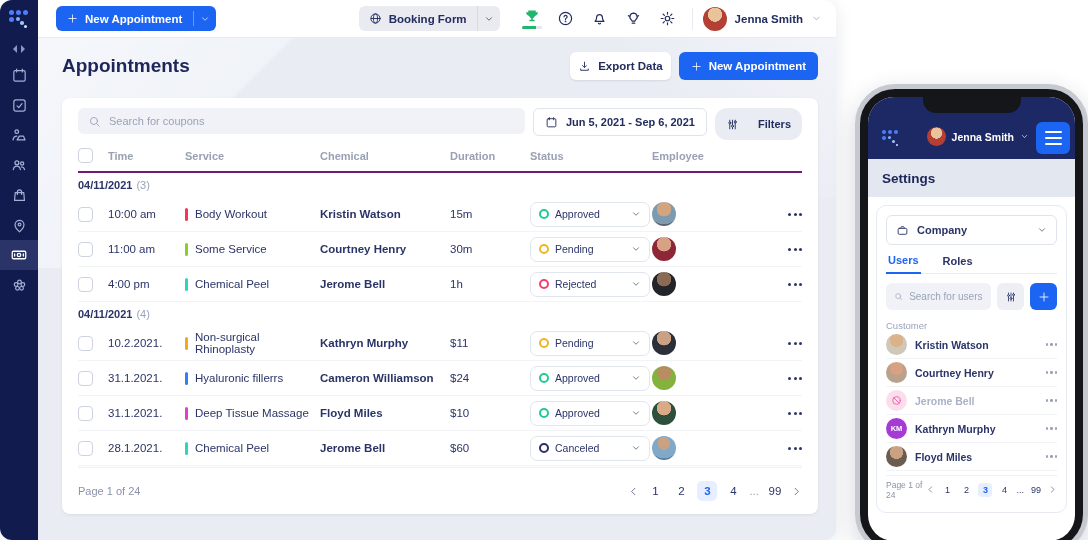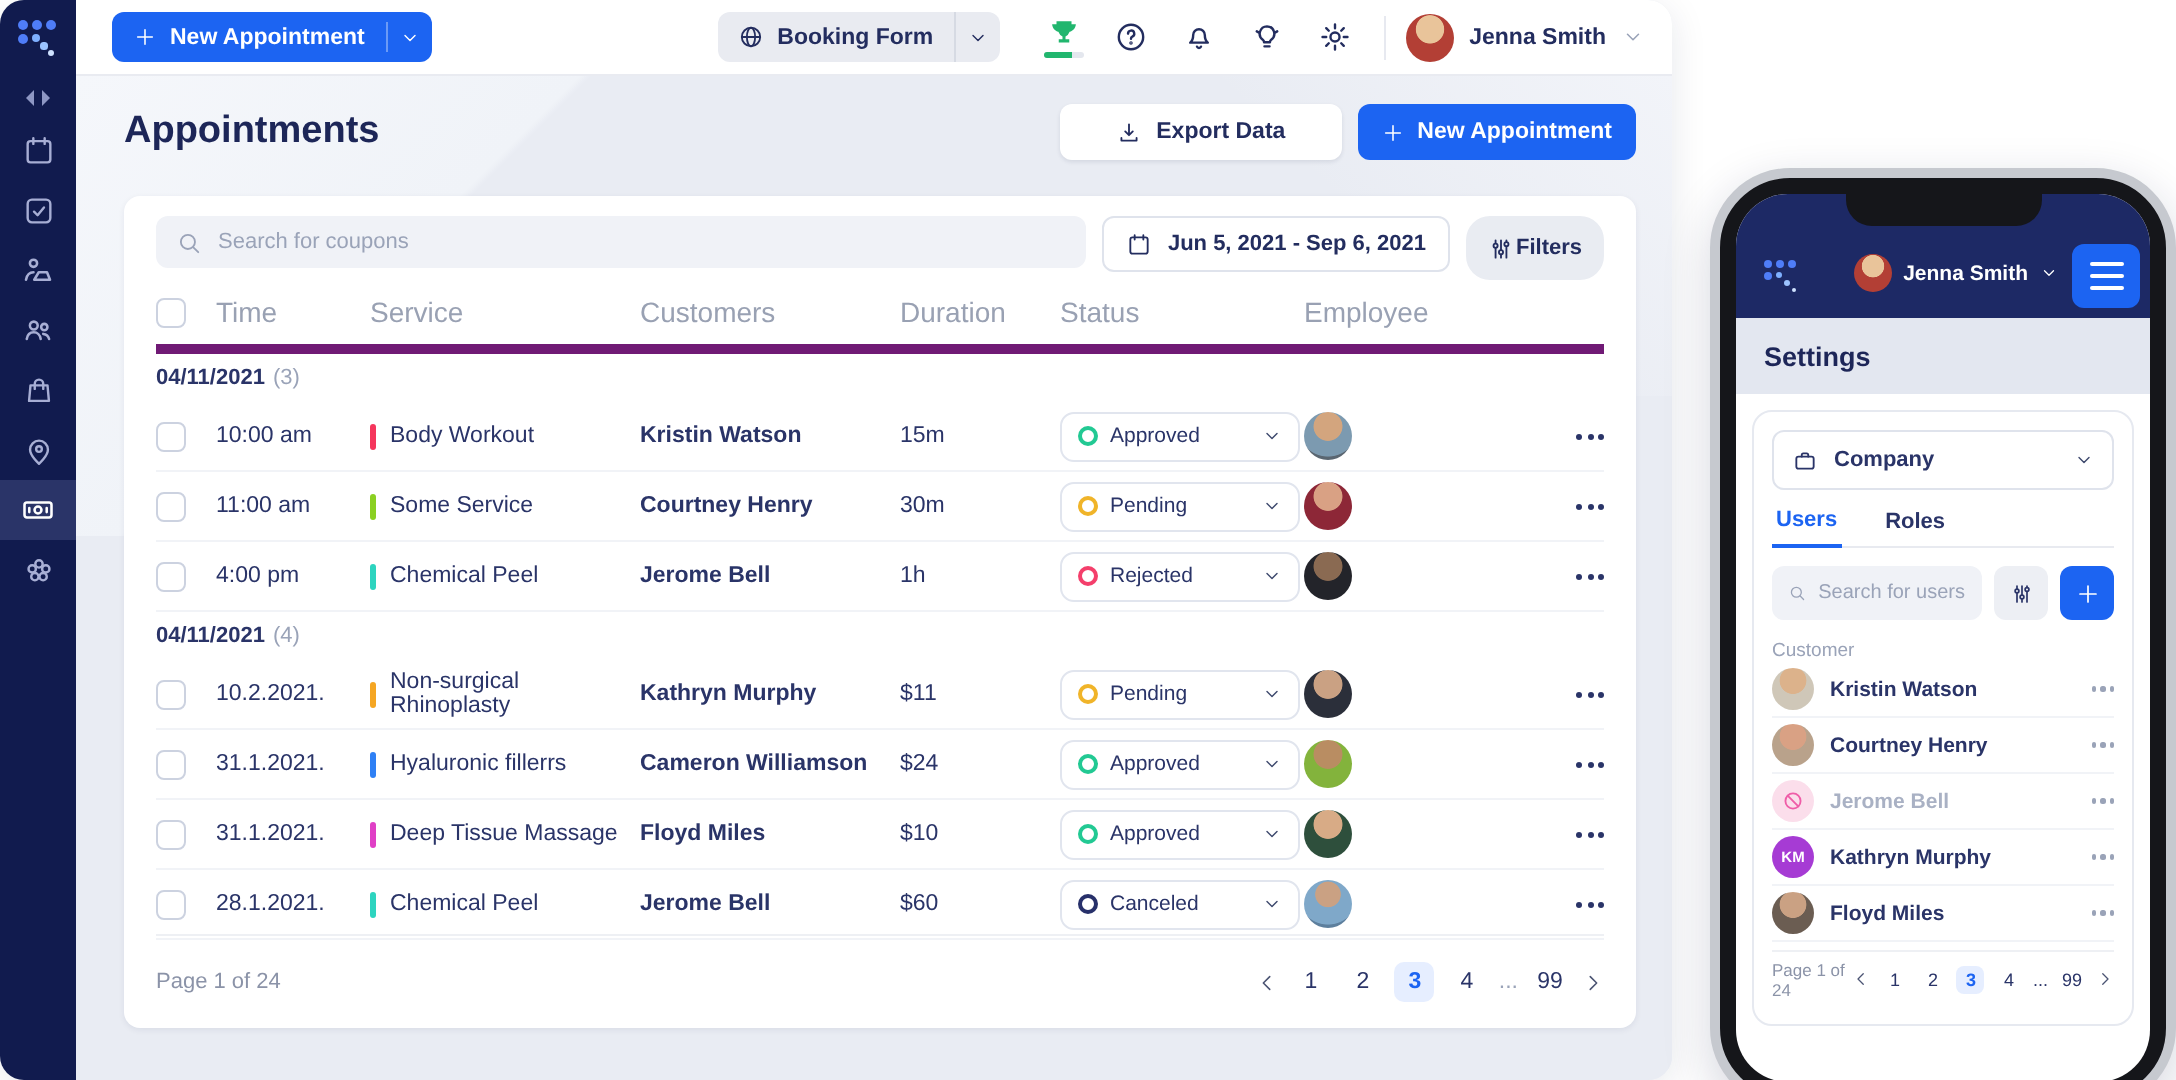--- a/index.html
+++ b/index.html
@@ -47,42 +47,42 @@
   .user-name { font-size:11.5px; font-weight:bold; color:#232d5f; }
 
   
   .content { position:absolute; left:38px; top:38px; right:0; bottom:0; background:#e9ecf3; }
   .content .swoosh { position:absolute; left:0; top:0; width:330px; height:230px;
     background:linear-gradient(135deg,#f5f7fb 0%, #f0f3f8 45%, rgba(240,243,248,0) 46%); }
   .content .swoosh2 { position:absolute; right:0; top:0; width:260px; height:160px;
     background:linear-gradient(225deg,#f2f4f9 0%, rgba(242,244,249,0) 55%); }
   .page-title { position:absolute; left:24px; top:17px; font-size:19px; font-weight:bold; color:#1d2658; }
   .head-actions { position:absolute; right:18px; top:14px; display:flex; gap:8px; }
-  .btn-export { height:28px; display:flex; align-items:center; gap:7px; padding:0 28px; background:#fff;
+  .btn-export { height:28px; display:flex; align-items:center; gap:7px; padding:0 8px; background:#fff;
     border-radius:6px; font-size:11.5px; font-weight:bold; color:#232d5f; box-shadow:0 1px 2px rgba(20,28,70,.10); }
   .btn-primary { height:28px; display:flex; align-items:center; gap:7px; padding:0 12px; background:#1c64f2;
     border-radius:6px; font-size:11.5px; font-weight:bold; color:#fff; }
 
   .card { position:absolute; left:24px; top:60px; width:756px; bottom:26px; background:#fff;
     border-radius:8px; box-shadow:0 1px 3px rgba(20,28,70,.07); }
 
   .filter-row { display:flex; gap:8px; margin:10px 16px 0; height:26px; }
   .search-box { flex:1; display:flex; align-items:center; gap:8px; background:#f0f2f7; border-radius:6px;
     padding:0 10px; color:#9aa3b8; }
   .search-box input { border:none; outline:none; background:transparent; flex:1; font-size:11px;
     font-family:inherit; color:#232d5f; }
   .search-box input::placeholder { color:#9aa3b8; }
   .date-btn { display:flex; align-items:center; gap:8px; padding:13px 11px; background:#fff;
     border:1px solid #dfe3ec; border-radius:6px; font-size:11px; font-weight:bold; color:#232d5f; }
-  .filters-btn { display:flex; align-items:center; gap:1px; padding:16px 11px; background:#e9ecf2;
+  .filters-btn { display:flex; align-items:center; gap:19px; padding:16px 11px; background:#e9ecf2;
     border-radius:12px; font-size:11px; font-weight:bold; color:#232d5f; }
 
   .grid { display:grid; grid-template-columns:30px 77px 135px 130px 80px 122px 86px 1fr; align-items:center; }
-  .thead { margin:8px 16px 0; padding:6px 0 8px; border-bottom:5px solid #701a75;
-    color:#99a1b3; font-size:14px; }
+  .thead { margin:8px 16px 0; padding:6px 0 8px; border-bottom:2px solid #701a75;
+    color:#99a1b3; font-size:11px;font-weight:bold; }
   .checkbox { width:15px; height:15px; border:1px solid #ccd2e0; border-radius:4px; background:#fff; }
   .group-label { height:24px; display:flex; align-items:center; gap:4px; margin:0 16px;
     font-size:11px; font-weight:bold; color:#2a3468; }
   .group-label .count { color:#9aa3b8; font-weight:normal; }
   .row { height:35px; margin:0 16px; border-bottom:1px solid #f1f3f7; font-size:11.5px; color:#2a3468; }
   .row:last-child { border-bottom:none; }
   .svc { display:flex; align-items:center; gap:7px; }
   .svc-bar { width:3px; height:13px; border-radius:2px; flex:none; }
   .cust { font-weight:bold; }
   .status-pill { width:120px; height:25px; border:1px solid #e1e5ee; border-radius:7px;
@@ -362,21 +362,21 @@
               <circle cx="17" cy="7.5" r="1.9" fill="#e9ecf2"></circle>
             </svg>
           <span>Filters</span>
         </div>
       </div>
 
       <div class="grid thead">
         <span class="checkbox"></span>
         <span>Time</span>
         <span>Service</span>
-        <span>Customers</span>
+        <span>Chemical</span>
         <span>Duration</span>
         <span>Status</span>
         <span>Employee</span>
         <span></span>
       </div>
 
       <div class="group-label">
         <span>04/11/2021</span>
           <span class="count">(3)</span>
       </div>

